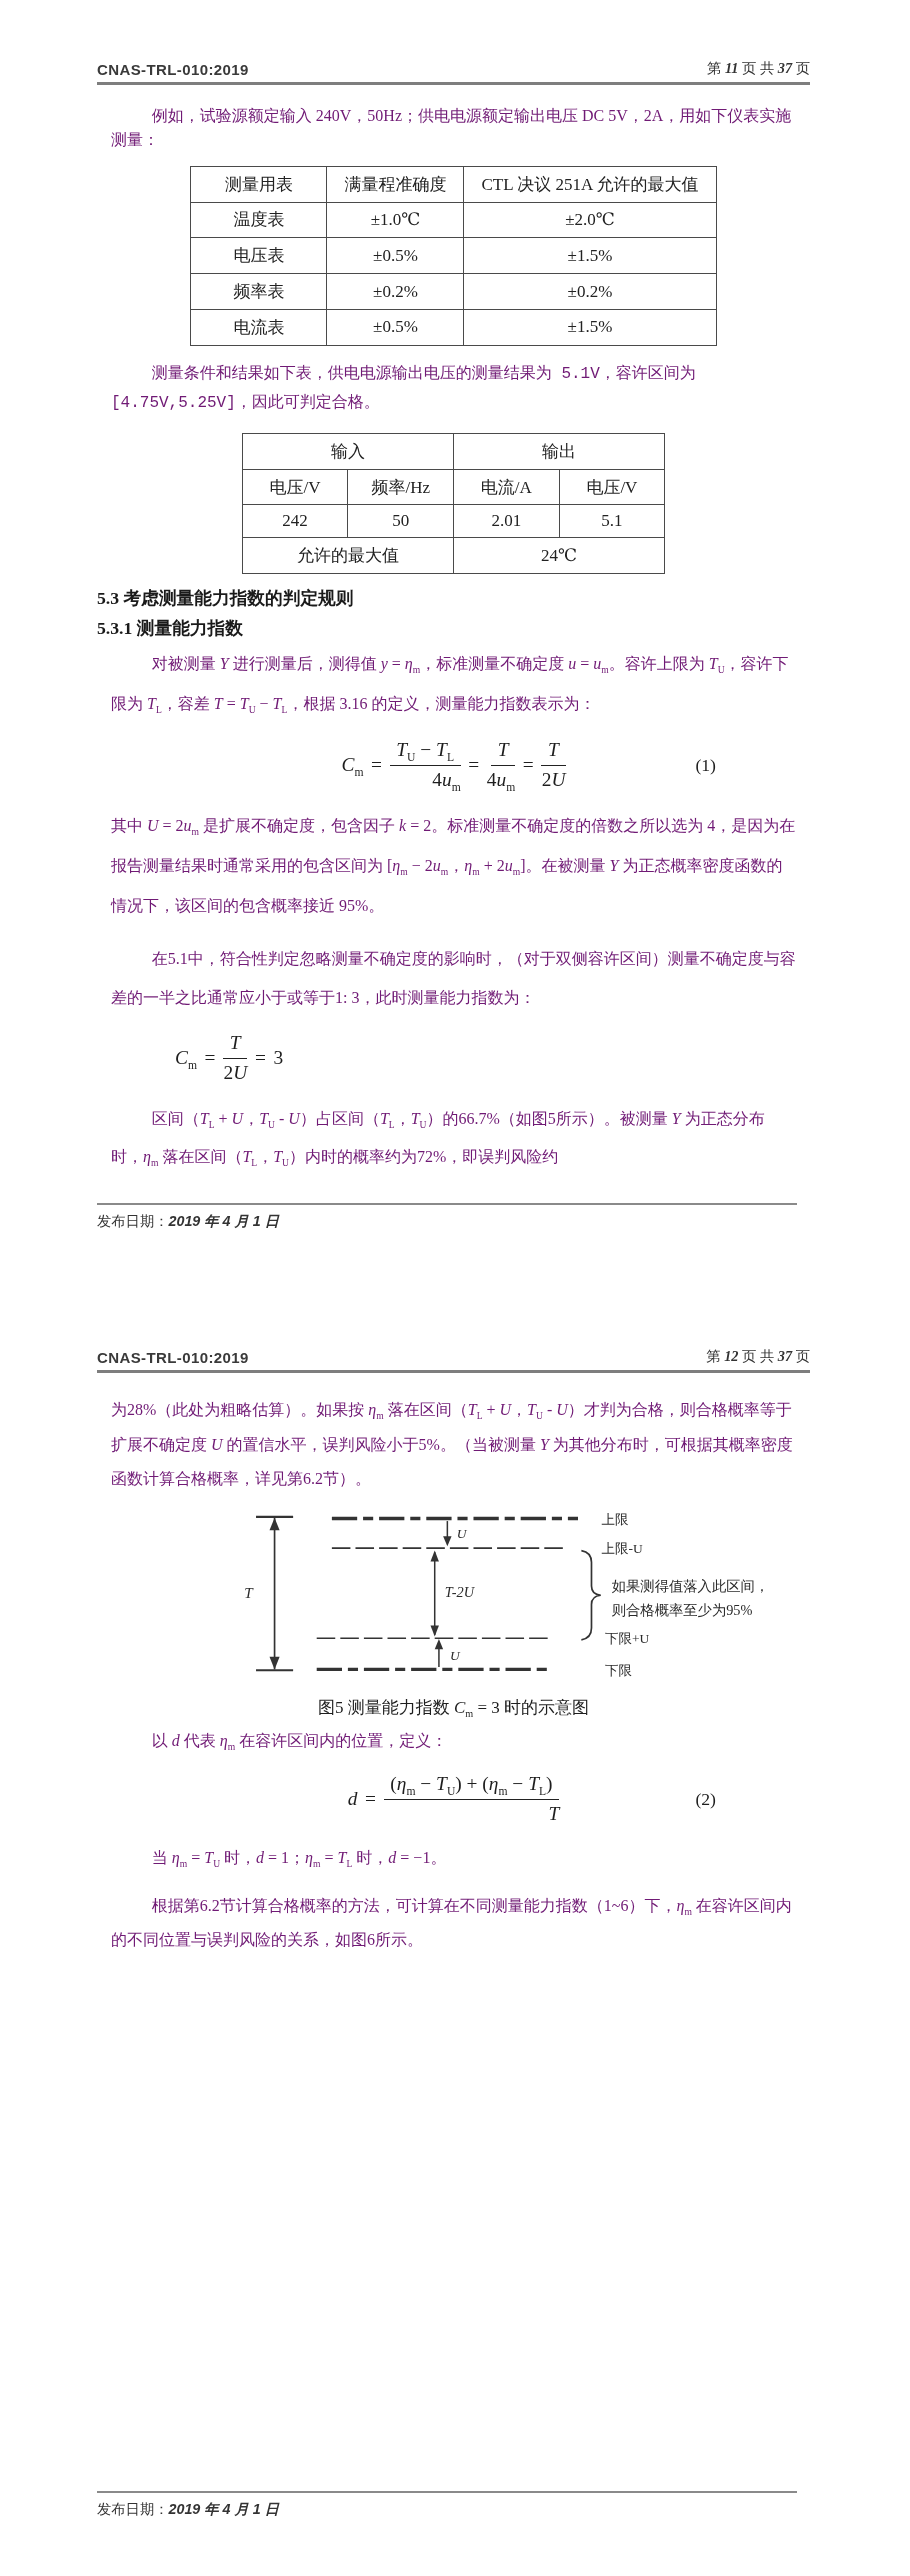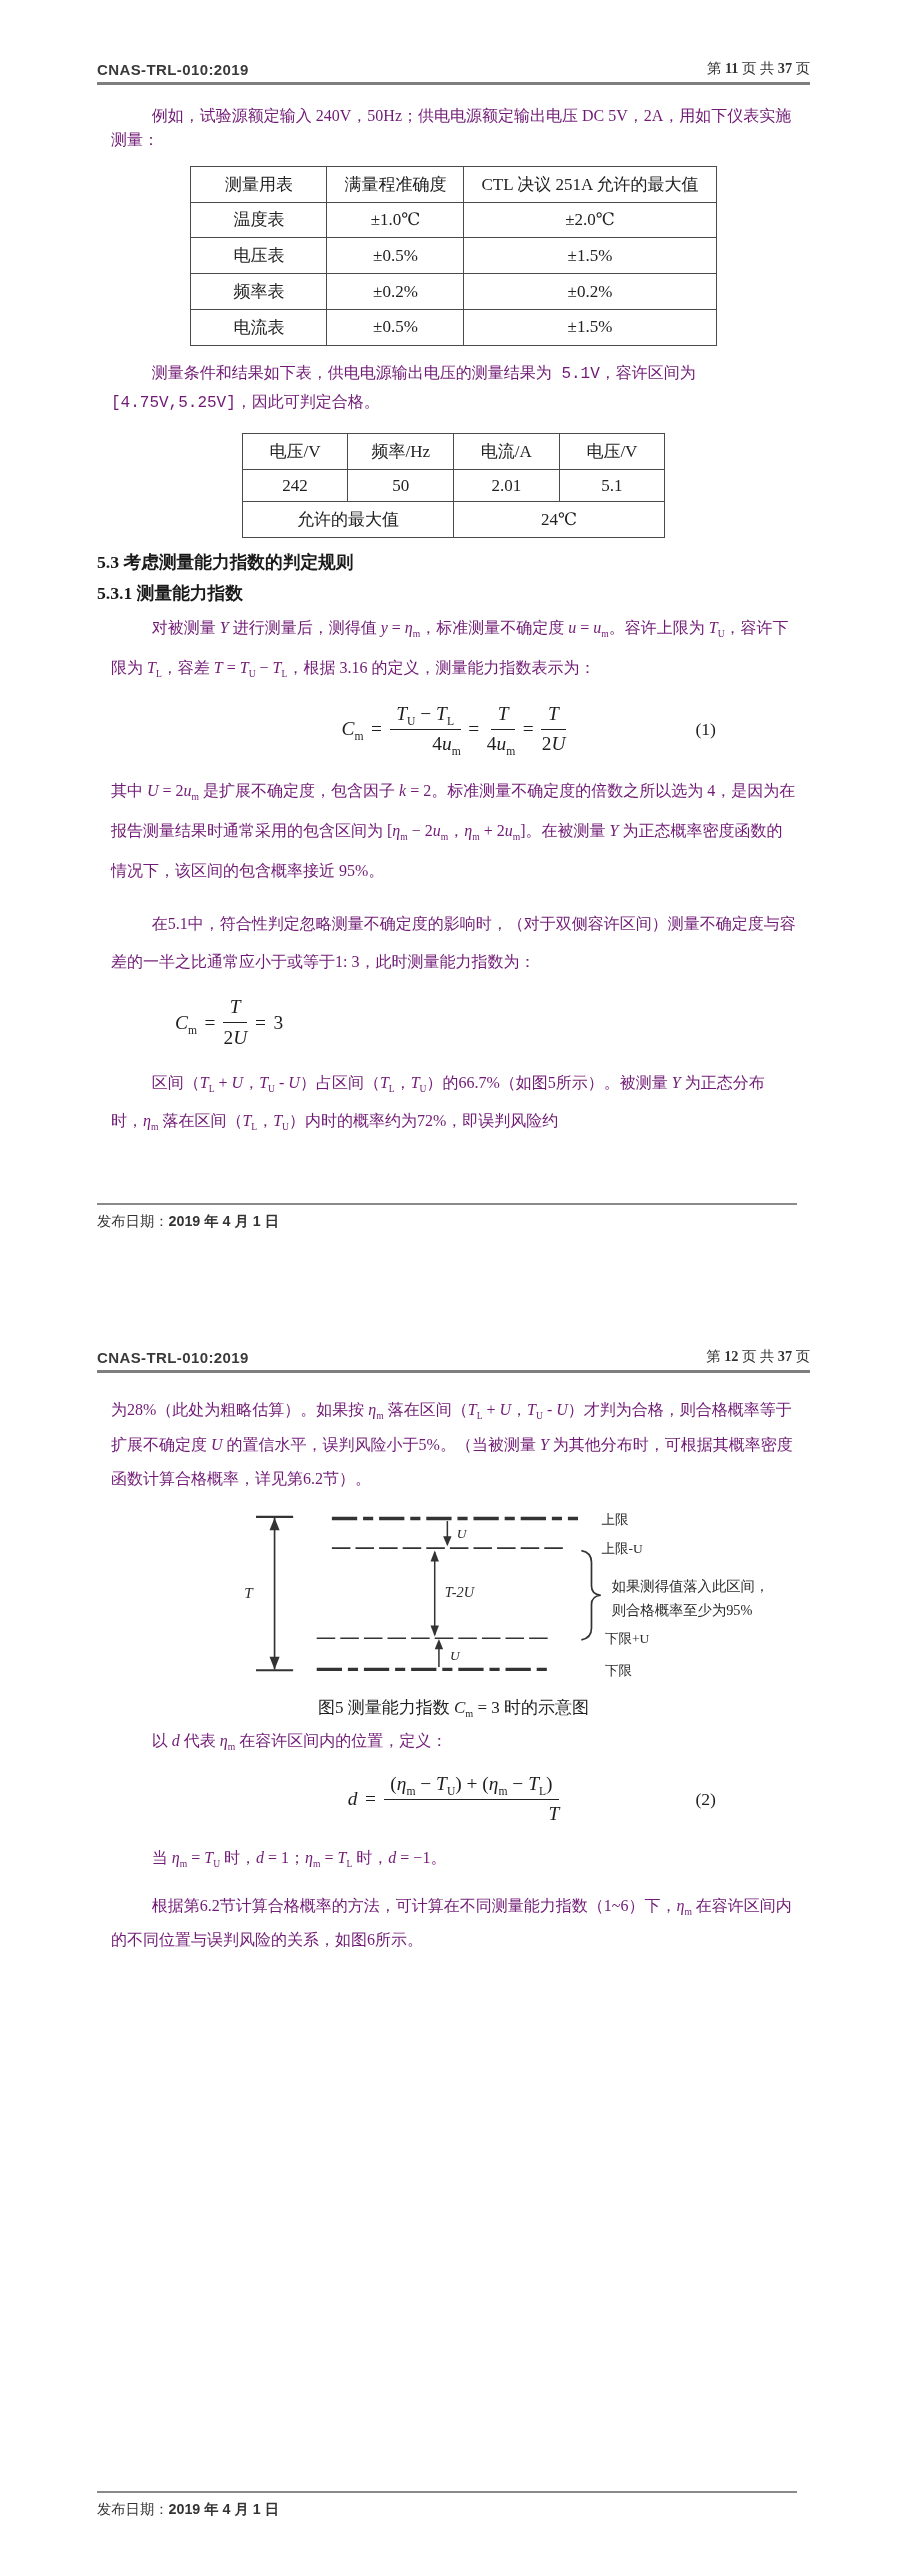--- a/index.html
+++ b/index.html
@@ -13,21 +13,21 @@
   .page-info{font-size:14.3px;color:#333;}
   .header-rule{border-bottom:3.4px solid #7e7e7e;margin-top:4.2px;}
   
   p{margin:14px;font-size:16px;color:#701a75;}
   .indent{text-indent:2.55em;}
   .lh-tight{line-height:1.5;}
   .lh-med{line-height:1.85;font-family:Liberation Mono, monospace;}
   .lh-loose{line-height:2.5;}
   .lh-page2{line-height:2.15;}
   .it{font-style:italic;}
-  .b{font-weight:bold;}
+  .b{font-weight:bold;font-style:italic;}
   sub{font-size:.6em;line-height:0;}
   h3{margin:11.8px 0 1.7px 0;font-size:17.7px;font-weight:bold;color:#1a1a1a;}
   h3.sub-h{margin-top:6.7px;}
   
   table{border-collapse:collapse;margin:10px auto 8.4px auto;font-size:17px;text-align:center;color:#222;}
   td{border:1.3px solid #4a4a4a;padding:5.9px 17px;}
   .tbl1 td{min-width:101px;}
   .tbl2 td{min-width:81px;padding:5.9px 11.8px;}
   
   .formula-row{position:relative;display:flex;justify-content:center;align-items:center;
@@ -87,20 +87,24 @@
         <td>±1.5%</td>
       </tr>
     </tbody>
   </table>
 
   <p class="indent lh-med"><span>测量条件和结果如下表，供电电源输出电压的测量结果为 5.1V，容许区间为 [4.75V,5.25V]，因此可判定合格。</span></p>
 
   <table class="tbl2">
     <tbody>
       <tr>
+        <td colspan="2">输入</td>
+        <td colspan="2">输出</td>
+      </tr>
+      <tr>
         <td>电压/V</td>
         <td>频率/Hz</td>
         <td>电流/A</td>
         <td>电压/V</td>
       </tr>
       <tr>
         <td>242</td>
         <td>50</td>
         <td>2.01</td>
         <td>5.1</td>

